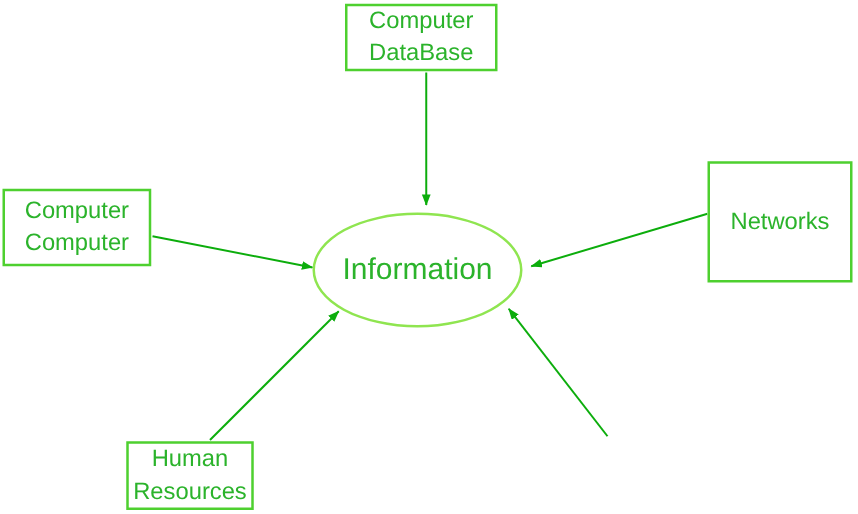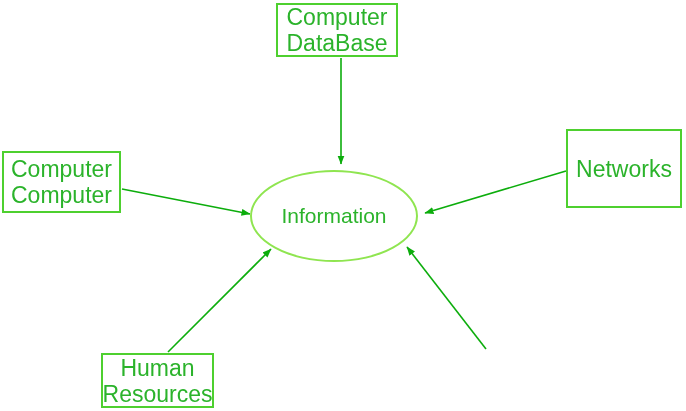--- a/index.html
+++ b/index.html
@@ -18,46 +18,46 @@
   .node-box {
     position: absolute;
     border: 2px solid var(--box-border, #4ED02F);
     background: #ffffff;
     color: var(--text-color, #2BB32B);
     display: flex;
     flex-direction: column;
     align-items: center;
     justify-content: center;
     text-align: center;
-    font-size: 23px;
+    font-size: 19px;
     line-height: 26px;
     box-sizing: border-box;
   }
   #box-software  { left: 276px; top: 3px;   width: 122px; height: 54px; }
   #box-hardware  { left: 2px;   top: 151px; width: 119px; height: 62px; }
-  #box-networks  { left: 566px; top: 129px; width: 116px; height: 79px; }
-  #box-hr        { left: 101px; top: 353px; width: 113px; height: 55px; }
+  #box-networks  { left: 566px; top: 129px; width: 116px; height: 97px; }
+  #box-hr        { left: 101px; top: 353px; width: 102px; height: 55px; }
   #box-database  { left: 441px; top: 350px; width: 120px; height: 57px; }
 
   .center-ellipse {
     position: absolute;
     left: 250px;
     top: 170px;
     width: 168px;
     height: 92px;
     border: 2px solid var(--ellipse-border, #8FE550);
     border-radius: 50%;
     background: #ffffff;
     color: var(--text-color, #2BB32B);
     display: flex;
     flex-direction: column;
     align-items: center;
     justify-content: center;
     text-align: center;
-    font-size: 21px;
+    font-size: 24px;
     line-height: 26px;
     box-sizing: border-box;
   }
   .arrow-layer {
     position: absolute;
     left: 0; top: 0;
     width: 686px;
     height: 411px;
     pointer-events: none;
   }

